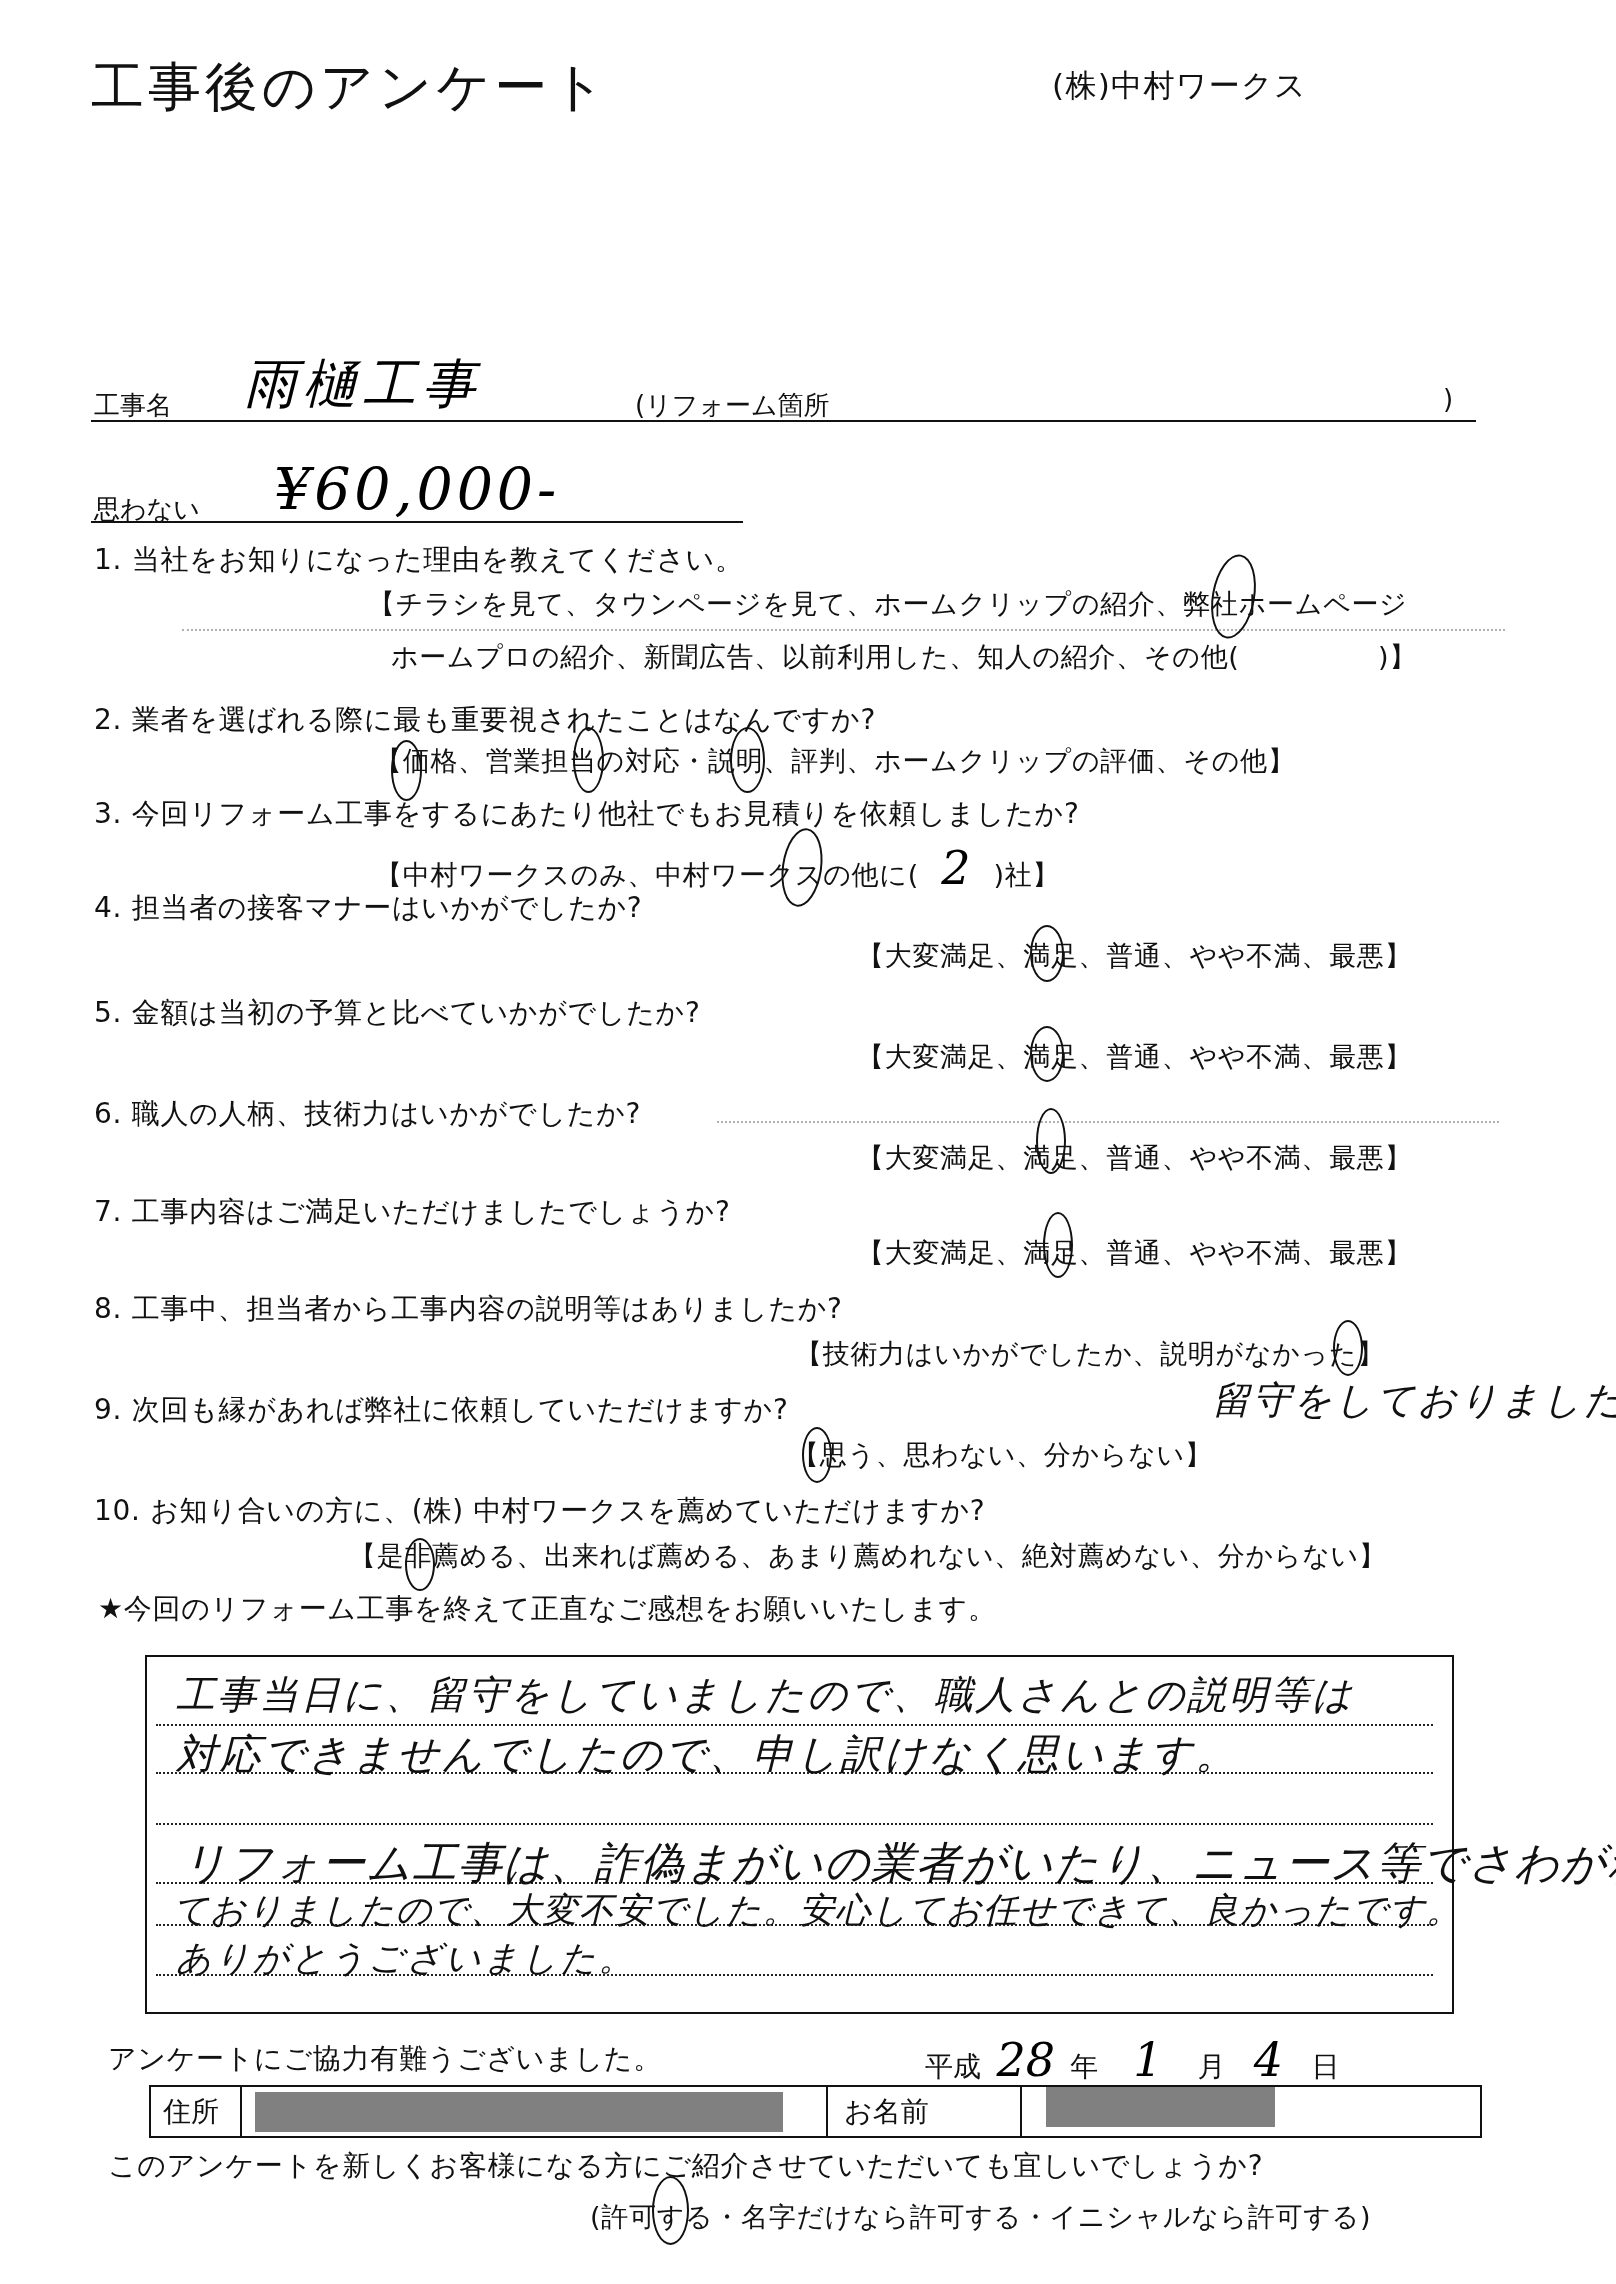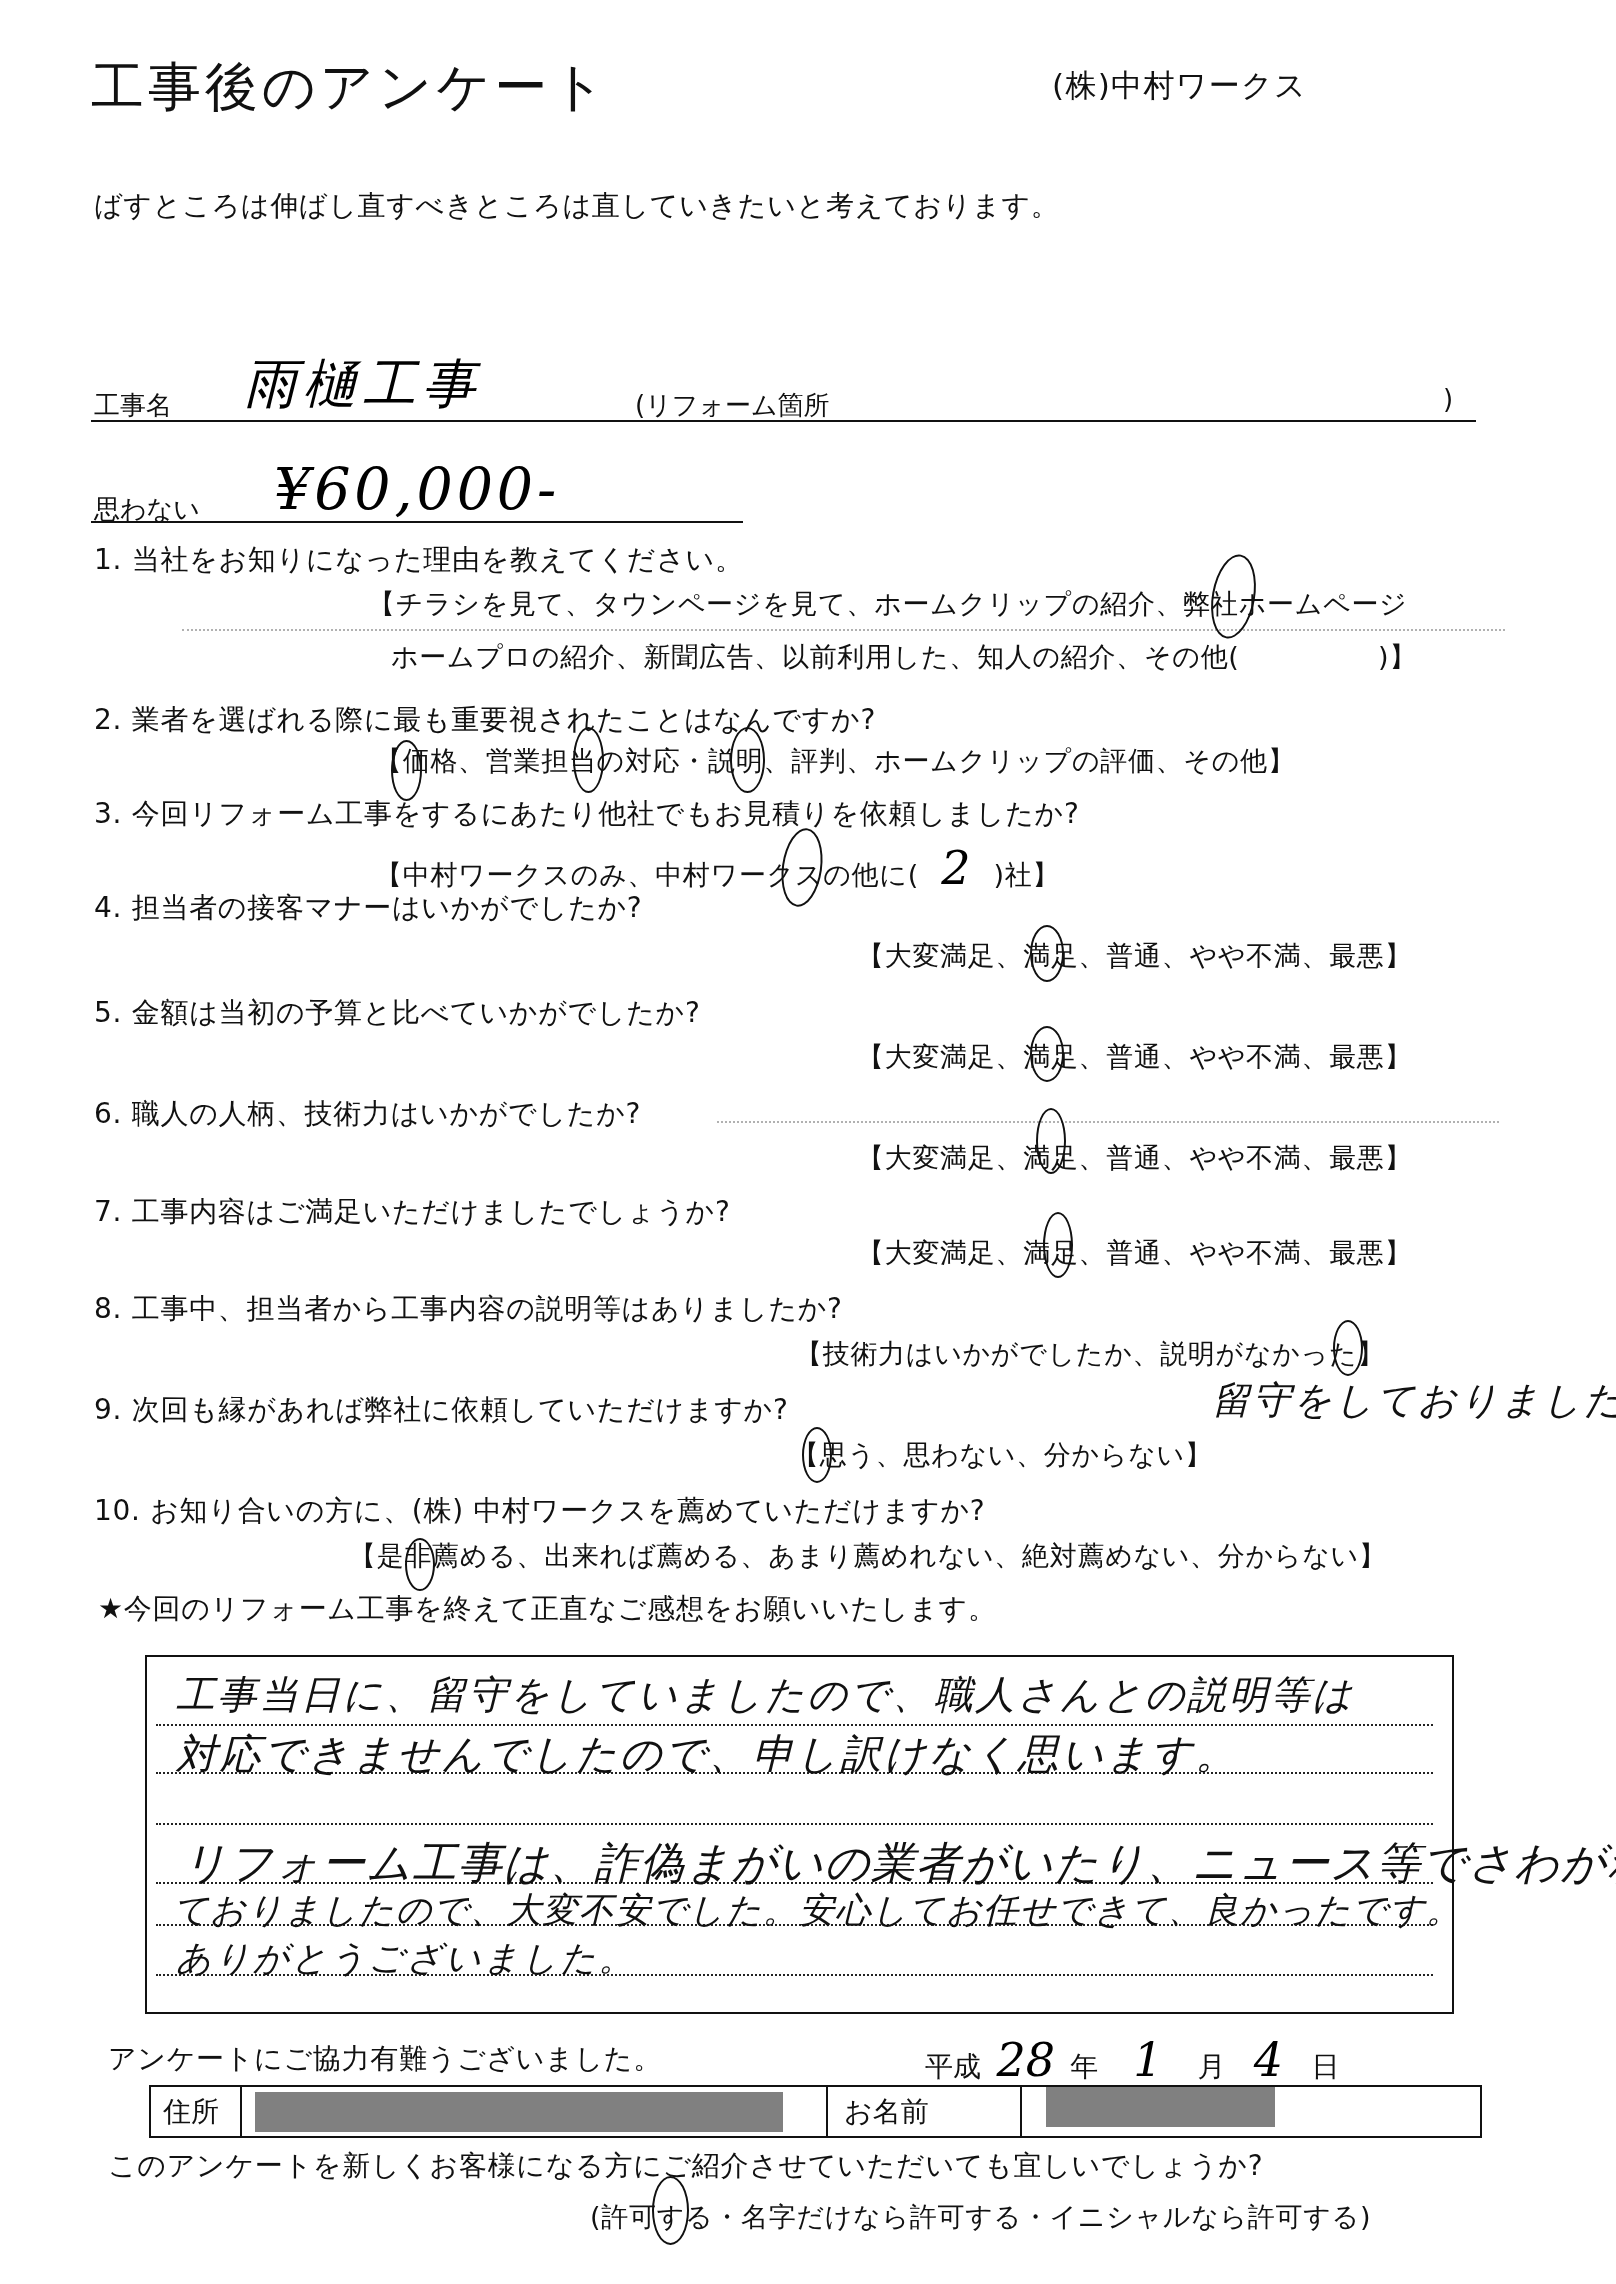--- a/index.html
+++ b/index.html
@@ -20,21 +20,20 @@
   .redact{position:absolute;background:#808080;}
   .handnote{font-family:"DejaVu Serif","Liberation Serif",serif;font-style:italic;font-size:38px;letter-spacing:2.6px;}
 </style>
 </head>
 <body>
 
 <div class="abs title">工事後のアンケート</div>
 <div class="abs company">(株)中村ワークス</div>
 
 <div class="abs intro">
-  <div>ばすところは伸ばし直すべきところは直していきたいと考えております。</div>
 </div>
 
 <div class="abs field-label" style="left:94px;top:388px;">工事名</div>
 <div class="abs hand" style="left:244px;top:349px;font-size:53px;letter-spacing:6.5px;">雨樋工事</div>
 <div class="abs field-label" style="left:635px;top:388px;">(リフォーム箇所</div>
 <div class="abs field-label" style="left:1443px;top:384px;">)</div>
 <div class="uline" style="left:91px;top:420px;width:1385px;"></div>
 
 <div class="abs field-label" style="left:94px;top:492px;">思わない</div>
 <div class="abs hand" style="left:274px;top:456px;font-size:57px;letter-spacing:3.9px;">¥60,000-</div>

